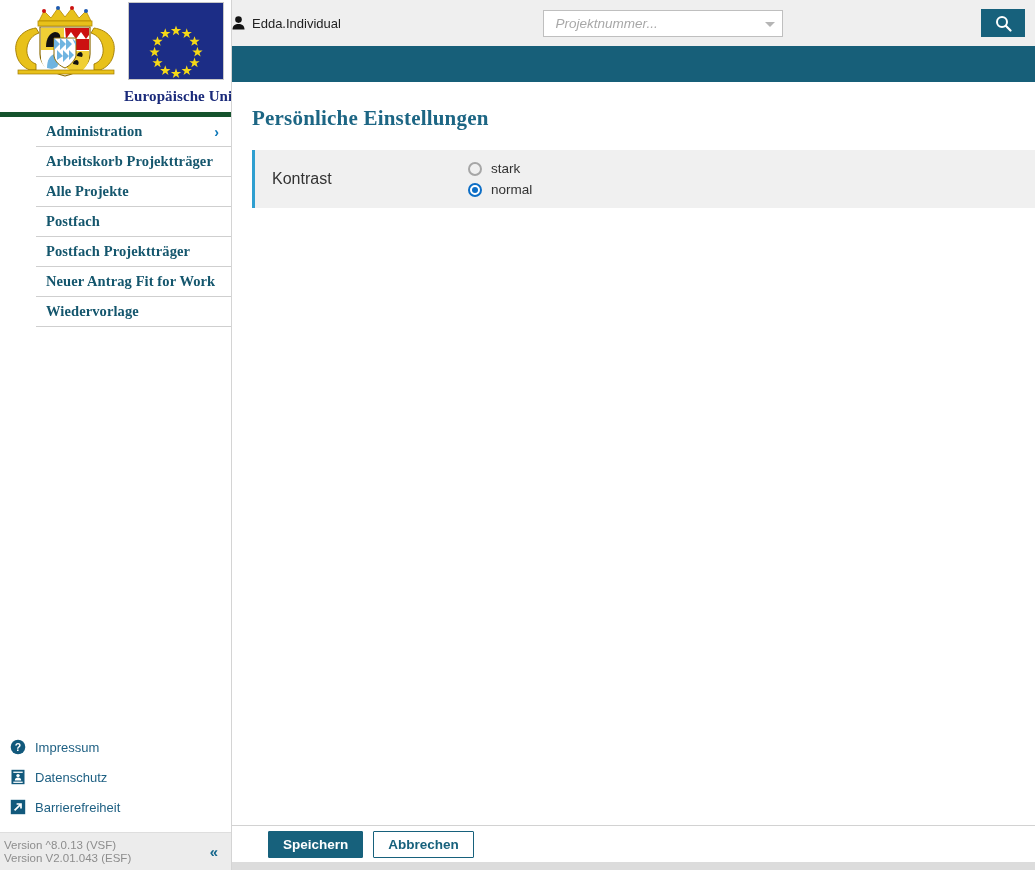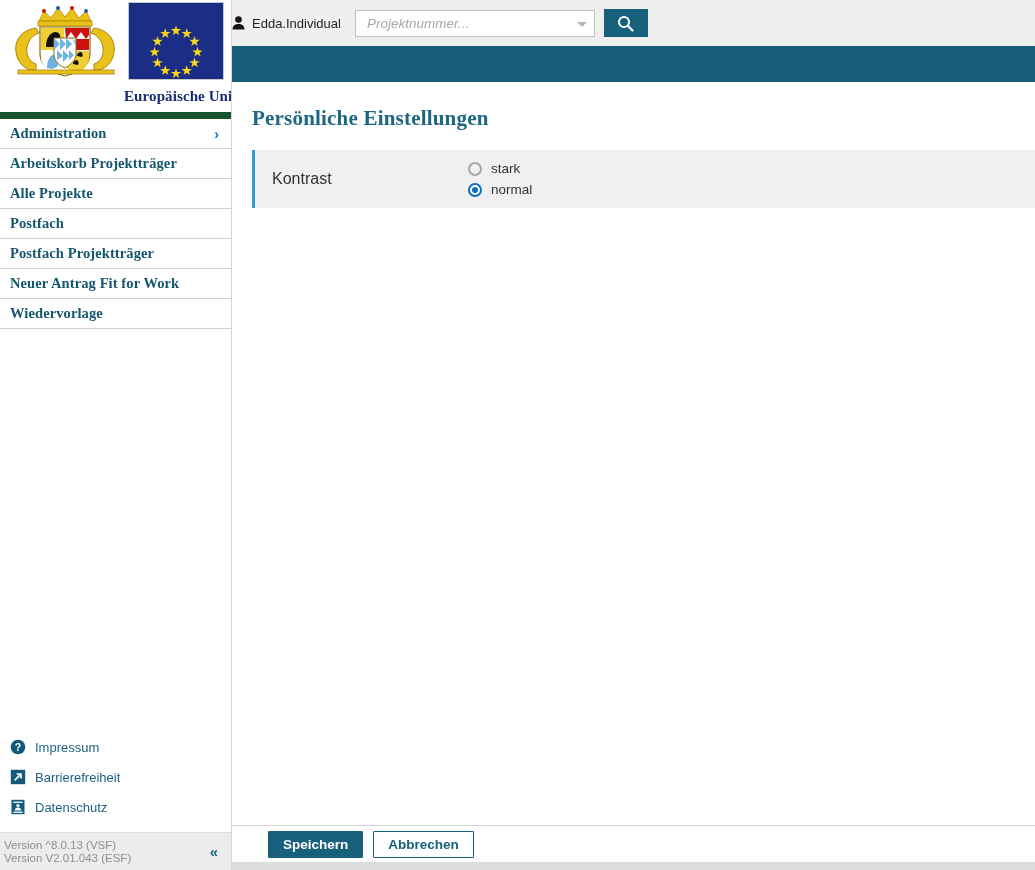--- a/index.html
+++ b/index.html
@@ -67,21 +67,22 @@
     top: 88px;
     font-family: "Liberation Serif", serif;
     font-weight: bold;
     font-size: 15px;
     color: #1a2a7a;
     white-space: nowrap;
     letter-spacing: 0.1px;
   }
 
   .nav {
-    border-top: 7px solid #14532d;
+    border-top: 5px solid #14532d;
+    padding-left: 36px;
   }
   .nav-item {
     position: relative;
     display: flex;
     align-items: center;
     justify-content: space-between;
     height: 30px;
     padding: 0 12px 0 10px;
     border-bottom: 1px solid #cfcfcf;
     box-sizing: border-box;
@@ -162,21 +163,21 @@
     background: #ffffff;
     overflow: hidden;
   }
   .topbar {
     position: relative;
     height: 46px;
     min-height: 46px;
     background: #efefef;
     display: flex;
     align-items: center;
-    justify-content: flex-start;
+    justify-content: space-between;
     padding-right: 10px;
     box-sizing: border-box;
   }
   .user-box {
     display: flex;
     align-items: center;
     margin-right: 14px;
     cursor: pointer;
   }
   .user-icon {
@@ -459,34 +460,34 @@
     <div class="footer-links">
       <div class="footer-link">
         <svg class="ficon" viewBox="0 0 16 16" xmlns="http://www.w3.org/2000/svg">
           <circle cx="8" cy="8" r="7.3" fill="#12597c"></circle>
           <text x="8" y="12" font-family="Liberation Sans, sans-serif" font-size="10.5" font-weight="bold" fill="#ffffff" text-anchor="middle">?</text>
         </svg>
         <span class="ftext">Impressum</span>
       </div>
       <div class="footer-link">
         <svg class="ficon" viewBox="0 0 16 16" xmlns="http://www.w3.org/2000/svg">
-          <rect x="0.8" y="0.8" width="14.4" height="14.4" fill="#12597c"></rect>
-          <path d="M4.6 11.4 L10.4 5.6 M6.6 5.0 L11.0 5.0 L11.0 9.4" stroke="#ffffff" stroke-width="1.7" fill="none"></path>
-        </svg>
-        <span class="ftext">Barrierefreiheit</span>
-      </div>
-      <div class="footer-link">
-        <svg class="ficon" viewBox="0 0 16 16" xmlns="http://www.w3.org/2000/svg">
           <rect x="1.5" y="0.8" width="13" height="14.4" fill="#12597c"></rect>
           <rect x="3.3" y="2.6" width="9.4" height="1.3" fill="#ffffff"></rect>
           <circle cx="8" cy="6.6" r="1.7" fill="#ffffff"></circle>
           <path d="M4.8 11.6 C4.8 9.4 6.2 8.6 8 8.6 C9.8 8.6 11.2 9.4 11.2 11.6 Z" fill="#ffffff"></path>
           <rect x="3.3" y="12.6" width="9.4" height="1.3" fill="#ffffff"></rect>
         </svg>
         <span class="ftext">Datenschutz</span>
+      </div>
+      <div class="footer-link">
+        <svg class="ficon" viewBox="0 0 16 16" xmlns="http://www.w3.org/2000/svg">
+          <rect x="0.8" y="0.8" width="14.4" height="14.4" fill="#12597c"></rect>
+          <path d="M4.6 11.4 L10.4 5.6 M6.6 5.0 L11.0 5.0 L11.0 9.4" stroke="#ffffff" stroke-width="1.7" fill="none"></path>
+        </svg>
+        <span class="ftext">Barrierefreiheit</span>
       </div>
     </div>
 
     <div class="version-bar">
       <div>
         <div class="version-text">Version ^8.0.13 (VSF)</div>
         <div class="version-text">Version V2.01.043 (ESF)</div>
       </div>
       <div class="collapse-btn">«</div>
     </div>

